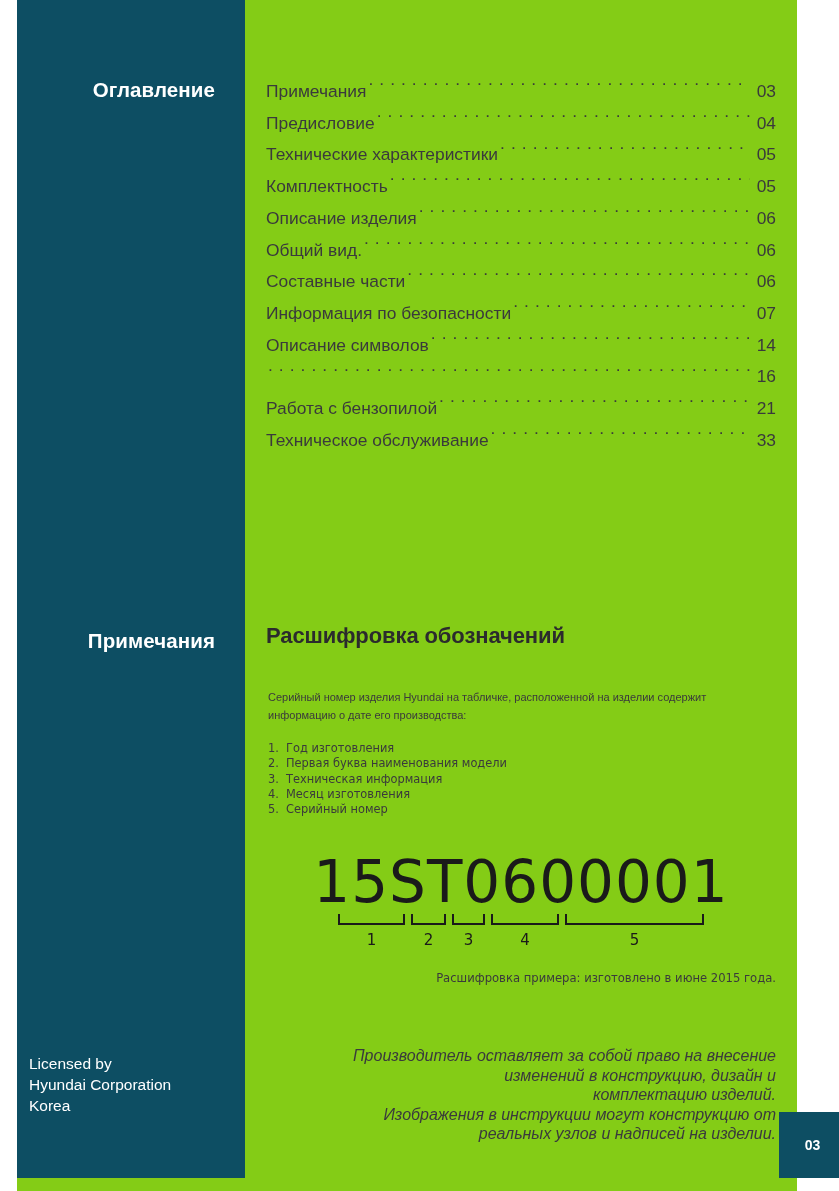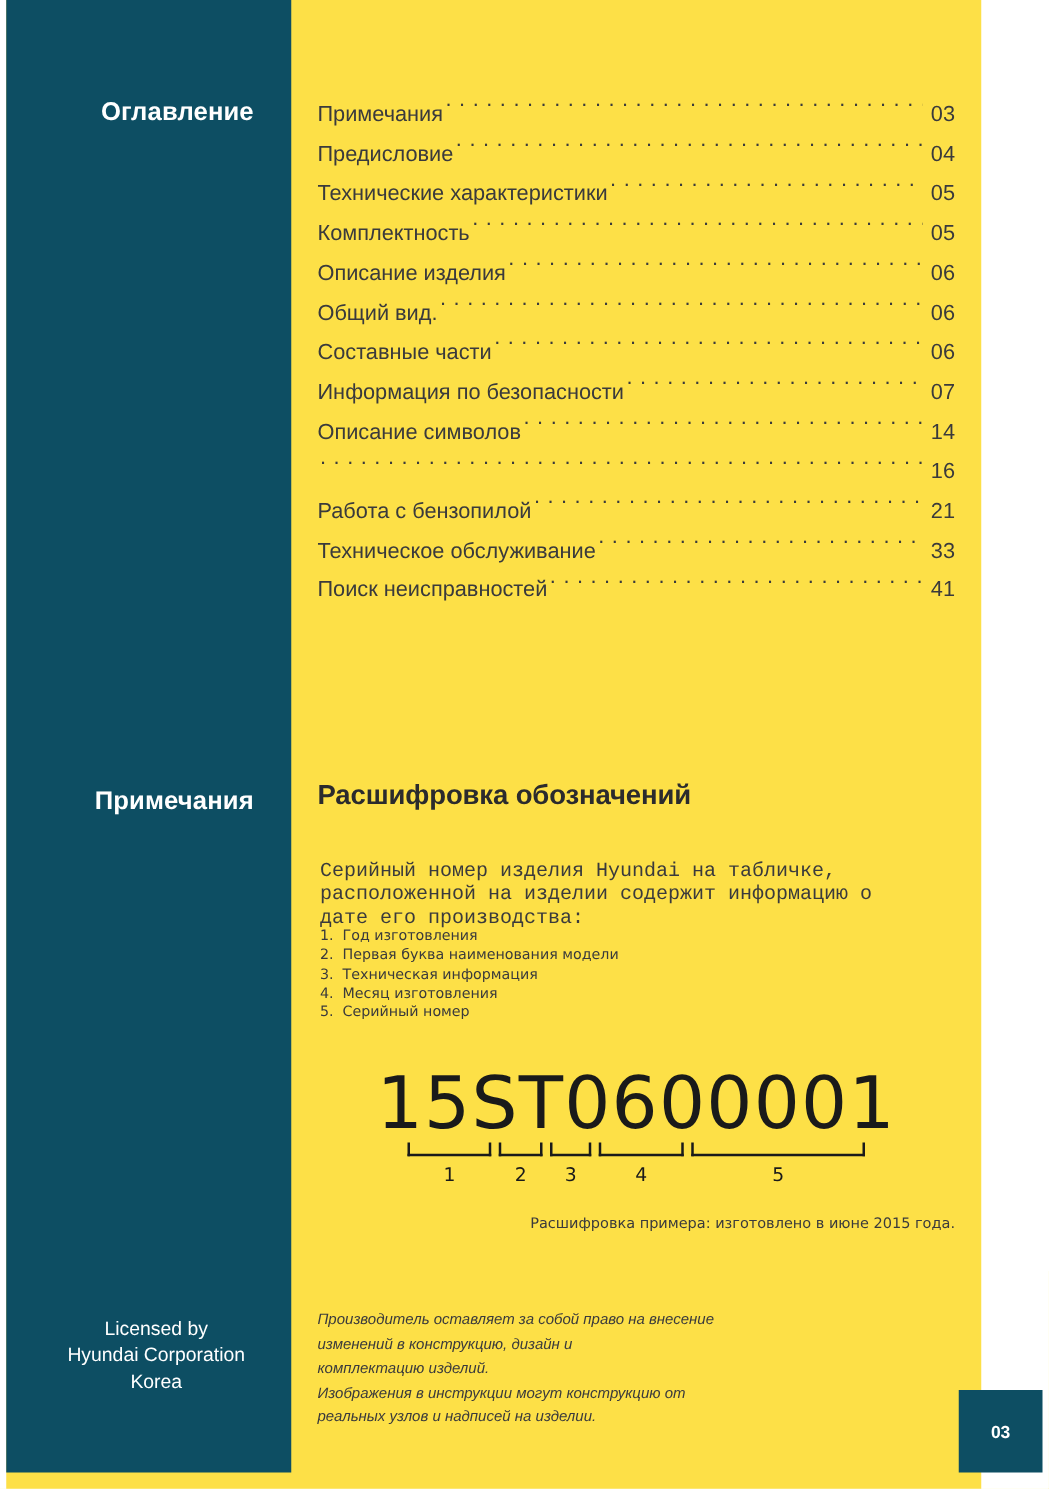--- a/index.html
+++ b/index.html
@@ -12,25 +12,25 @@
     height: 1191px;
     position: relative;
     overflow: hidden;
     font-family: "Liberation Sans", sans-serif;
     color: #231f20;
   }
 
   
   #page {
     position: absolute;
-    left: 5px;
+    left: 17px;
     top: 0;
     width: 780px;
     height: 1191px;
-    background: #fde047;
+    background: #84cc16;
   }
 
   
   #sidebar {
     position: absolute;
     left: 0;
     top: 0;
     width: 228px;
     height: 1178px;
     background: #0d4e63;
@@ -49,21 +49,21 @@
   #side-head-notes    { top: 629px; }
 
   #licensed-block {
     position: absolute;
     left: 0;
     right: 0;
     top: 1053px;
     color: #ffffff;
     font-size: 15.5px;
     line-height: 21px;
-    text-align: center;
+    text-align: left;
     padding-left: 12px;
   }
   #licensed-block div { display: block; }
 
   
   #page-badge {
     position: absolute;
     left: 762px;
     top: 1112px;
     width: 67px;
@@ -124,22 +124,22 @@
     font-weight: bold;
     color: #2b2b2d;
     letter-spacing: -0.1px;
   }
 
   #intro-para {
     position: absolute;
     left: 251px;
     top: 688px;
     width: 470px;
-    font-family: Liberation Mono, monospace;
-    font-size: 16px;
+    font-family: Liberation Sans, sans-serif;
+    font-size: 11px;
     line-height: 18.4px;
     color: #3a3a3c;
   }
 
   #numbered-list {
     position: absolute;
     left: 251px;
     top: 741px;
     width: 420px;
     font-family: "DejaVu Sans", sans-serif;
@@ -208,23 +208,23 @@
     font-size: 11.6px;
     color: #3a3a3c;
   }
 
   
   #disclaimer {
     position: absolute;
     left: 249px;
     top: 1046px;
     width: 510px;
-    text-align: left;
+    text-align: right;
     font-style: italic;
-    font-size: 12px;
+    font-size: 16px;
     line-height: 19.6px;
     color: #3a3a3c;
   }
   #disclaimer div { display: block; }
 </style>
 </head>
 <body>
 
 <div id="page">
 
@@ -298,25 +298,20 @@
       </div>
       <div class="toc-row">
         <span class="toc-title">Работа с бензопилой</span>
         <span class="toc-lead"></span>
         <span class="toc-page">21</span>
       </div>
       <div class="toc-row">
         <span class="toc-title">Техническое обслуживание</span>
         <span class="toc-lead"></span>
         <span class="toc-page">33</span>
-      </div>
-      <div class="toc-row">
-        <span class="toc-title">Поиск неисправностей</span>
-        <span class="toc-lead"></span>
-        <span class="toc-page">41</span>
       </div>
     </div>
 
   <div id="notes-heading">Расшифровка обозначений</div>
 
   <div id="intro-para">Серийный номер изделия Hyundai на табличке, расположенной на изделии  содержит информацию о дате его производства:</div>
 
   <div id="numbered-list">
       <div class="num-item">
         <span class="num-idx">1.</span>

